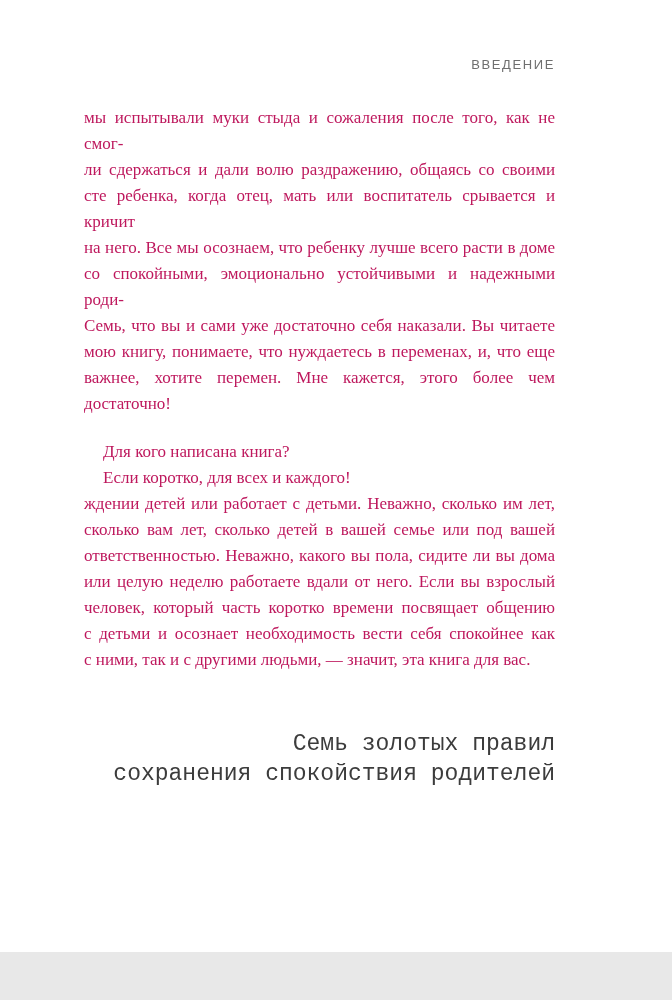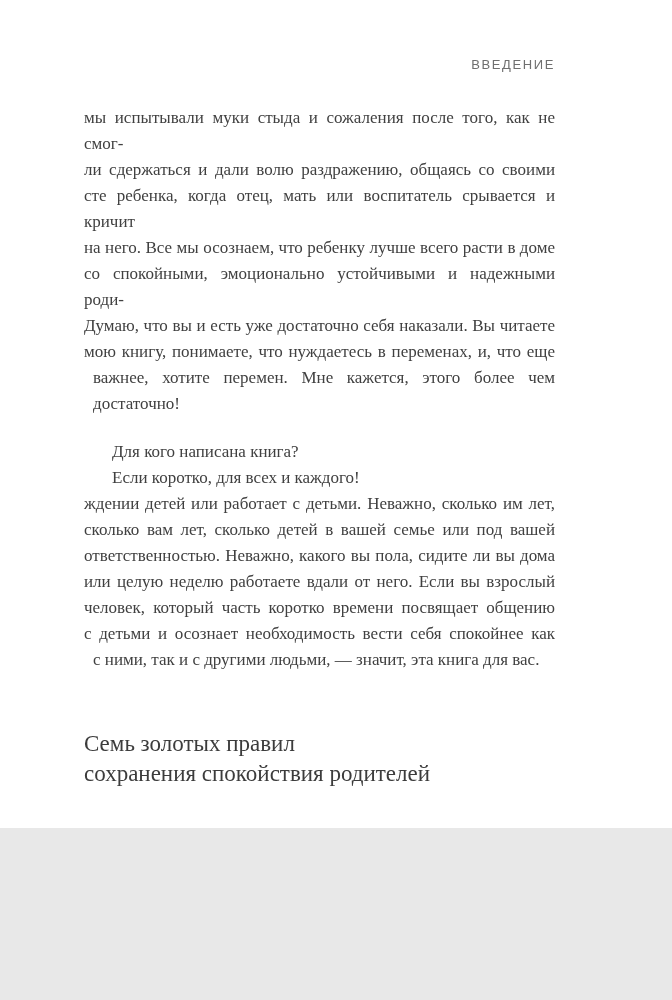--- a/index.html
+++ b/index.html
@@ -1,75 +1,75 @@
 <!DOCTYPE html>
 <html><head>
 <meta charset="utf-8">
 <style>
   html, body { margin: 0; padding: 0; background: #e8e8e8; }
   .page {
     position: relative;
     width: 672px;
-    height: 828px;
+    height: 952px;
     margin: 0 auto;
     background: #ffffff;
     box-sizing: border-box;
     padding: 57px 117px 0 84px;
     overflow: hidden;
   }
   .running-header {
     font-family: "Liberation Sans", sans-serif;
     font-size: 13px;
     line-height: 16px;
     letter-spacing: 1.6px;
     color: #6f6f6f;
     text-align: right;
   }
   .page-body { margin-top: 32px; }
   .paragraph .line {
     font-family: "Liberation Serif", "DejaVu Serif", serif;
     font-size: 17px;
     line-height: 26px;
-    color: #404040;
+    color: #be185d;
     text-align: justify;
     text-align-last: justify;
     hyphens: none;
     white-space: normal;
   }
-  .paragraph .line.last { text-align-last: left; margin-left: 9px; }
+  .paragraph .line.last { text-align-last: left; }
   .paragraph .line.first-indent { padding-left: 19px; }
   
   .page-body > :nth-child(2) { margin-top: 22px; }
   .heading {
     margin-top: 56px;
     margin-bottom: 30px;
   }
   .heading .line {
-    font-family: Liberation Serif, serif;
+    font-family: Liberation Mono, monospace;
     font-size: 23px;
     line-height: 30px;
     font-weight: 400;
     color: #3c3c3c;
-    text-align: left;
+    text-align: right;
   }
 </style>
 </head>
 <body>
 
 <div class="page">
   <div class="running-header">ВВЕДЕНИЕ</div>
 
   <div class="page-body">
       <div class="paragraph">
         <div class="line">мы испытывали муки стыда и сожаления после того, как не смог-</div>
         <div class="line">ли сдержаться и дали волю раздражению, общаясь со своими</div>
         <div class="line">сте ребенка, когда отец, мать или воспитатель срывается и кричит</div>
         <div class="line">на него. Все мы осознаем, что ребенку лучше всего расти в доме</div>
         <div class="line">со спокойными, эмоционально устойчивыми и надежными роди-</div>
-        <div class="line">Думаю, что вы и есть уже достаточно себя наказали. Вы читаете</div>
+        <div class="line">Семь, что вы и сами уже достаточно себя наказали. Вы читаете</div>
         <div class="line">мою книгу, понимаете, что нуждаетесь в переменах, и, что еще</div>
         <div class="line last">важнее, хотите перемен. Мне кажется, этого более чем достаточно!</div>
       </div>
       <div class="paragraph">
         <div class="line last first-indent">Для кого написана книга?</div>
       </div>
       <div class="paragraph">
         <div class="line last first-indent">Если коротко, для всех и каждого!</div>
       </div>
       <div class="paragraph">

